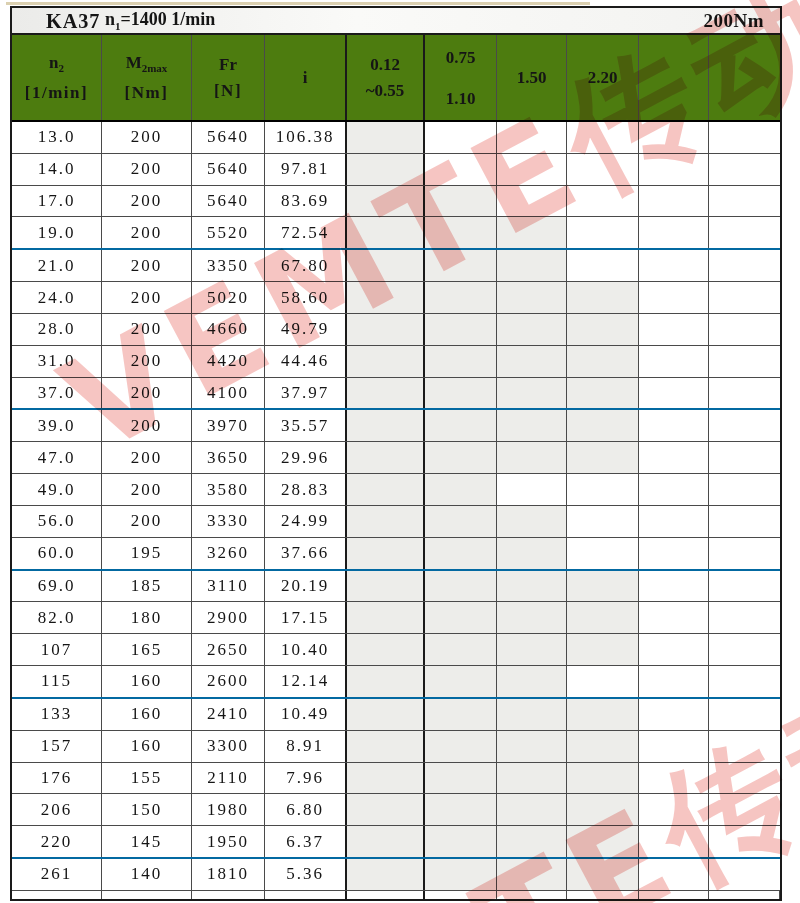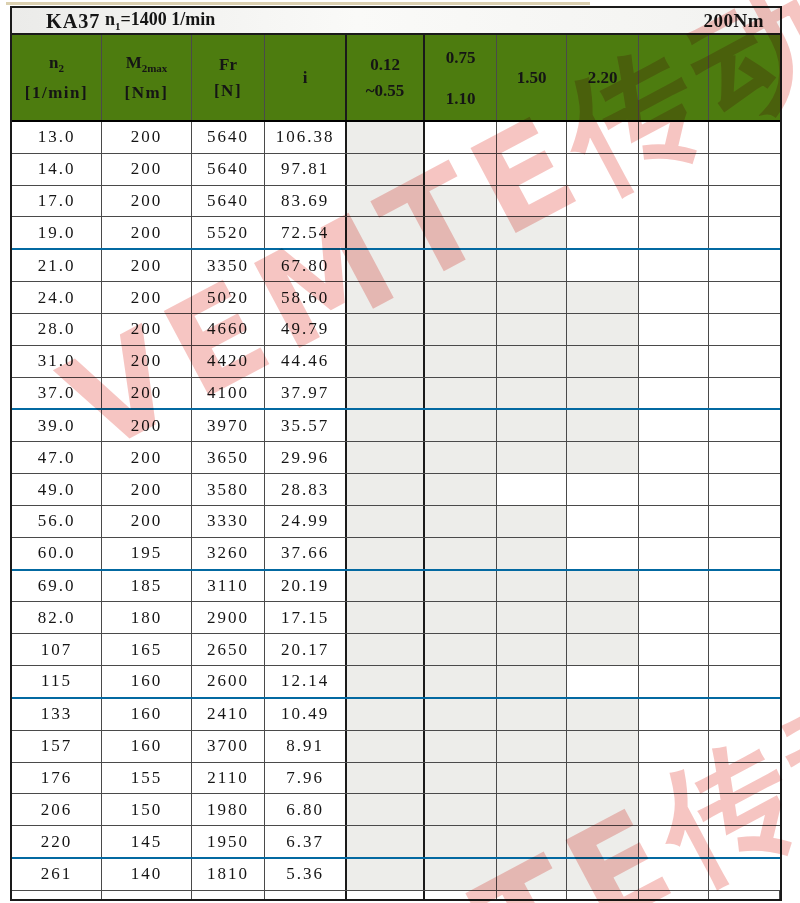--- a/index.html
+++ b/index.html
@@ -284,21 +284,21 @@
           <div class="cell col-p2" style="background: rgb(237, 237, 234);"></div>
           <div class="cell col-p3" style="background: rgb(237, 237, 234);"></div>
           <div class="cell col-p4" style="background: rgb(237, 237, 234);"></div>
           <div class="cell col-p5"></div>
           <div class="cell col-p6 last"></div>
         </div>
         <div class="row">
           <div class="cell col-n2">107</div>
           <div class="cell col-m2">165</div>
           <div class="cell col-fr">2650</div>
-          <div class="cell col-i b-dark">20.17</div>
+          <div class="cell col-i b-dark">10.40</div>
           <div class="cell col-p1 b-dark" style="background: rgb(237, 237, 234);"></div>
           <div class="cell col-p2" style="background: rgb(237, 237, 234);"></div>
           <div class="cell col-p3" style="background: rgb(237, 237, 234);"></div>
           <div class="cell col-p4" style="background: rgb(237, 237, 234);"></div>
           <div class="cell col-p5"></div>
           <div class="cell col-p6 last"></div>
         </div>
         <div class="row group-end">
           <div class="cell col-n2">115</div>
           <div class="cell col-m2">160</div>
@@ -319,21 +319,21 @@
           <div class="cell col-p1 b-dark" style="background: rgb(237, 237, 234);"></div>
           <div class="cell col-p2" style="background: rgb(237, 237, 234);"></div>
           <div class="cell col-p3" style="background: rgb(237, 237, 234);"></div>
           <div class="cell col-p4" style="background: rgb(237, 237, 234);"></div>
           <div class="cell col-p5"></div>
           <div class="cell col-p6 last"></div>
         </div>
         <div class="row">
           <div class="cell col-n2">157</div>
           <div class="cell col-m2">160</div>
-          <div class="cell col-fr">3700</div>
+          <div class="cell col-fr">3300</div>
           <div class="cell col-i b-dark">8.91</div>
           <div class="cell col-p1 b-dark" style="background: rgb(237, 237, 234);"></div>
           <div class="cell col-p2" style="background: rgb(237, 237, 234);"></div>
           <div class="cell col-p3" style="background: rgb(237, 237, 234);"></div>
           <div class="cell col-p4" style="background: rgb(237, 237, 234);"></div>
           <div class="cell col-p5"></div>
           <div class="cell col-p6 last"></div>
         </div>
         <div class="row">
           <div class="cell col-n2">176</div>

